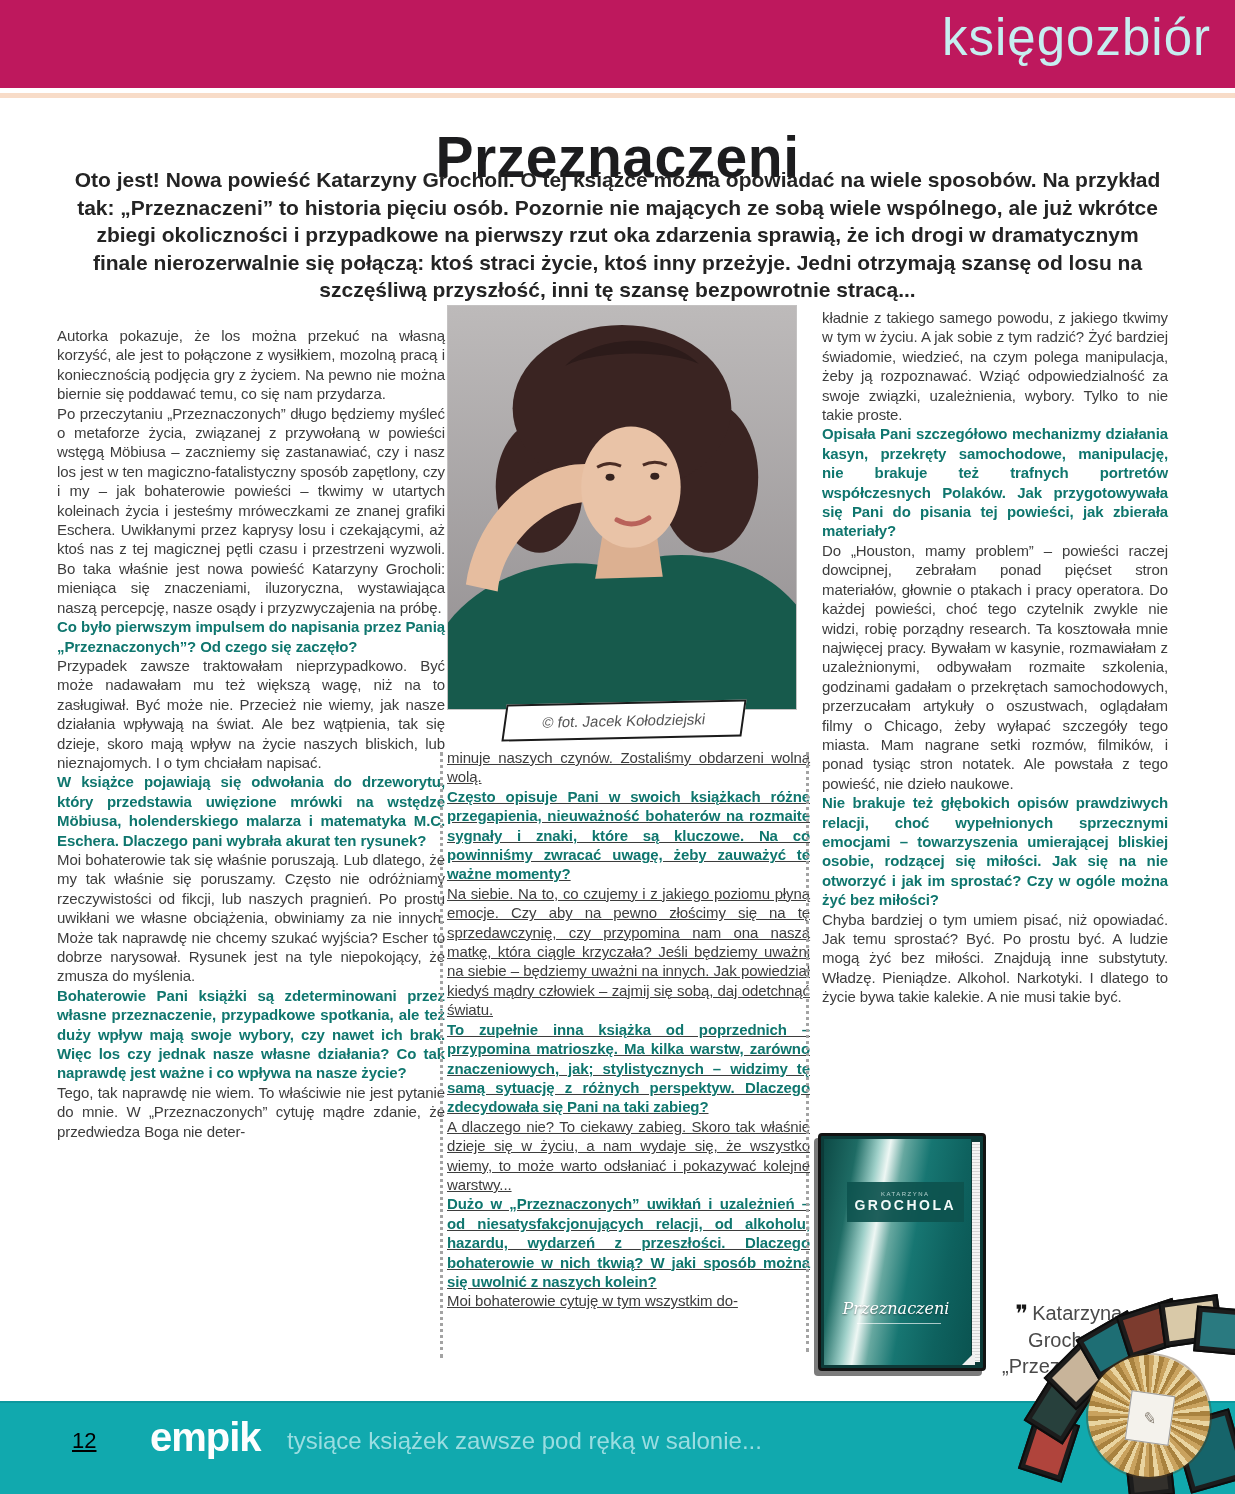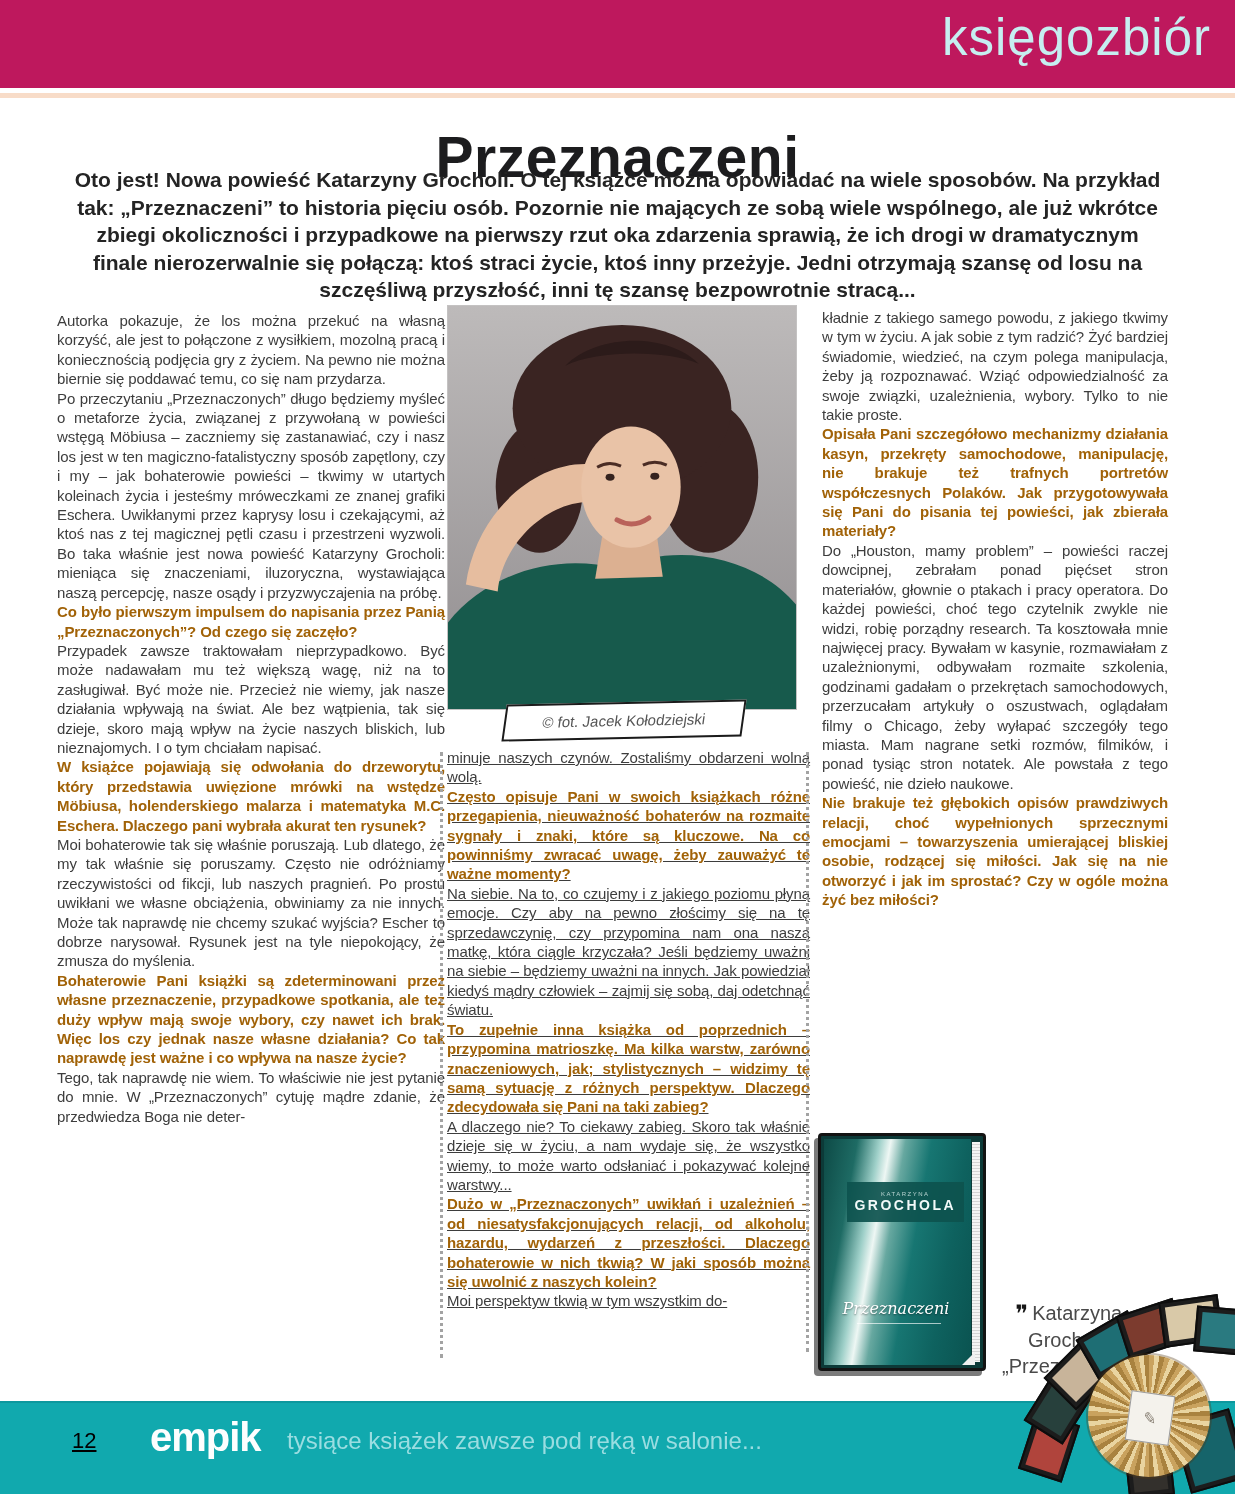--- a/index.html
+++ b/index.html
@@ -15,22 +15,22 @@
   
   .page-title{position:absolute;left:0;top:86px;width:100%;text-align:center;
         font-size:57px;font-weight:800;color:#1c1c1e;letter-spacing:0.5px;}
   .lead{position:absolute;left:70px;top:166px;width:1095px;text-align:center;
         font-size:21px;line-height:27.5px;font-weight:700;color:#242424;}
 
   
   .col{position:absolute;text-align:justify;font-size:15px;line-height:19.4px;
         color:#3d3d3d;letter-spacing:-0.1px;}
   .col p{margin:0;}
-  .col p.q{font-weight:700;color:#a16207;}
-  #col1{left:57px;top:311px;width:388px;}
+  .col p.q{font-weight:700;color:#0f766e;}
+  #col1{left:57px;top:326px;width:388px;}
   #col2{left:447px;top:748px;width:363px;text-decoration:underline;}
   #col3{left:822px;top:308px;width:346px;}
   .vdots{position:absolute;width:0;border-left:3px dotted #a3a3a3;}
   #divider-left{left:440px;top:752px;height:606px;}
   #divider-right{left:806px;top:752px;height:600px;}
 
   
   .photo{position:absolute;left:447px;top:305px;width:350px;height:405px;
         border:1px solid #c4c2c2;box-sizing:border-box;}
   .photo svg{display:block;width:100%;height:100%;}
@@ -137,28 +137,29 @@
     <p>Tego, tak naprawdę nie wiem. To właściwie nie jest pytanie do mnie. W „Przeznaczonych” cytuję mądre zdanie, że przedwiedza Boga nie deter-</p>
   </div>
 
   <div class="col" id="col2">
     <p>minuje naszych czynów. Zostaliśmy obdarzeni wolną wolą.</p>
     <p class="q">Często opisuje Pani w swoich książkach różne przegapienia, nieuważność bohaterów na rozmaite sygnały i znaki, które są kluczowe. Na co powinniśmy zwracać uwagę, żeby zauważyć te ważne momenty?</p>
     <p>Na siebie. Na to, co czujemy i z jakiego poziomu płyną emocje. Czy aby na pewno złościmy się na tę sprzedawczynię, czy przypomina nam ona naszą matkę, która ciągle krzyczała? Jeśli będziemy uważni na siebie – będziemy uważni na innych. Jak powiedział kiedyś mądry człowiek – zajmij się sobą, daj odetchnąć światu.</p>
     <p class="q">To zupełnie inna książka od poprzednich – przypomina matrioszkę. Ma kilka warstw, zarówno znaczeniowych, jak; stylistycznych – widzimy tę samą sytuację z różnych perspektyw. Dlaczego zdecydowała się Pani na taki zabieg?</p>
     <p>A dlaczego nie? To ciekawy zabieg. Skoro tak właśnie dzieje się w życiu, a nam wydaje się, że wszystko wiemy, to może warto odsłaniać i pokazywać kolejne warstwy...</p>
     <p class="q">Dużo w „Przeznaczonych” uwikłań i uzależnień – od niesatysfakcjonujących relacji, od alkoholu, hazardu, wydarzeń z przeszłości. Dlaczego bohaterowie w nich tkwią? W jaki sposób można się uwolnić z naszych kolein?</p>
-    <p>Moi perspektyw tkwią w tym wszystkim do-</p>
+    <p>Moi bohaterowie cytuję w tym wszystkim do-</p>
   </div>
 
   <div class="col" id="col3">
     <p>kładnie z takiego samego powodu, z jakiego tkwimy w tym w życiu. A jak sobie z tym radzić? Żyć bardziej świadomie, wiedzieć, na czym polega manipulacja, żeby ją rozpoznawać. Wziąć odpowiedzialność za swoje związki, uzależnienia, wybory. Tylko to nie takie proste.</p>
     <p class="q">Opisała Pani szczegółowo mechanizmy działania kasyn, przekręty samochodowe, manipulację, nie brakuje też trafnych portretów współczesnych Polaków. Jak przygotowywała się Pani do pisania tej powieści, jak zbierała materiały?</p>
     <p>Do „Houston, mamy problem” – powieści raczej dowcipnej, zebrałam ponad pięćset stron materiałów, głownie o ptakach i pracy operatora. Do każdej powieści, choć tego czytelnik zwykle nie widzi, robię porządny research. Ta kosztowała mnie najwięcej pracy. Bywałam w kasynie, rozmawiałam z uzależnionymi, odbywałam rozmaite szkolenia, godzinami gadałam o przekrętach samochodowych, przerzucałam artykuły o oszustwach, oglądałam filmy o Chicago, żeby wyłapać szczegóły tego miasta. Mam nagrane setki rozmów, filmików, i ponad tysiąc stron notatek. Ale powstała z tego powieść, nie dzieło naukowe.</p>
     <p class="q">Nie brakuje też głębokich opisów prawdziwych relacji, choć wypełnionych sprzecznymi emocjami – towarzyszenia umierającej bliskiej osobie, rodzącej się miłości. Jak się na nie otworzyć i jak im sprostać? Czy w ogóle można żyć bez miłości?</p>
+    <p>Chyba bardziej o tym umiem pisać, niż opowiadać. Jak temu sprostać? Być. Po prostu być. A ludzie mogą żyć bez miłości. Znajdują inne substytuty. Władzę. Pieniądze. Alkohol. Narkotyki. I dlatego to życie bywa takie kalekie. A nie musi takie być.</p>
   </div>
 
   <div class="vdots" id="divider-left"></div>
   <div class="vdots" id="divider-right"></div>
 
   <div class="book">
     <div class="cover"></div>
     <div class="pages"></div>
     <div class="band">
       <div class="small">KATARZYNA</div>

